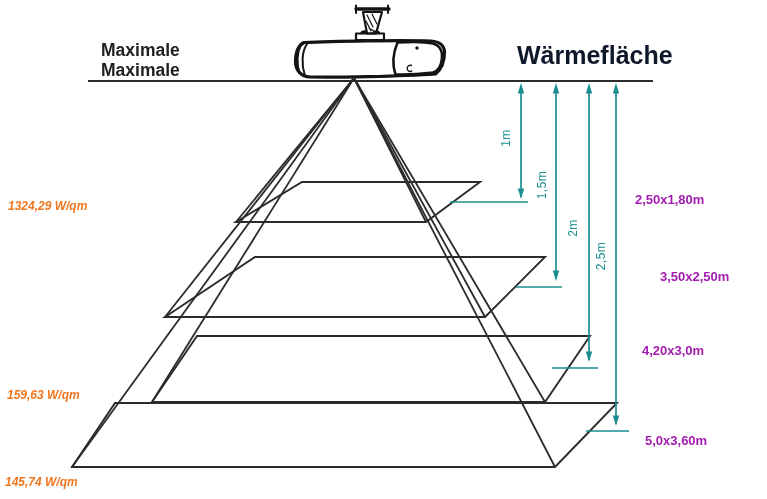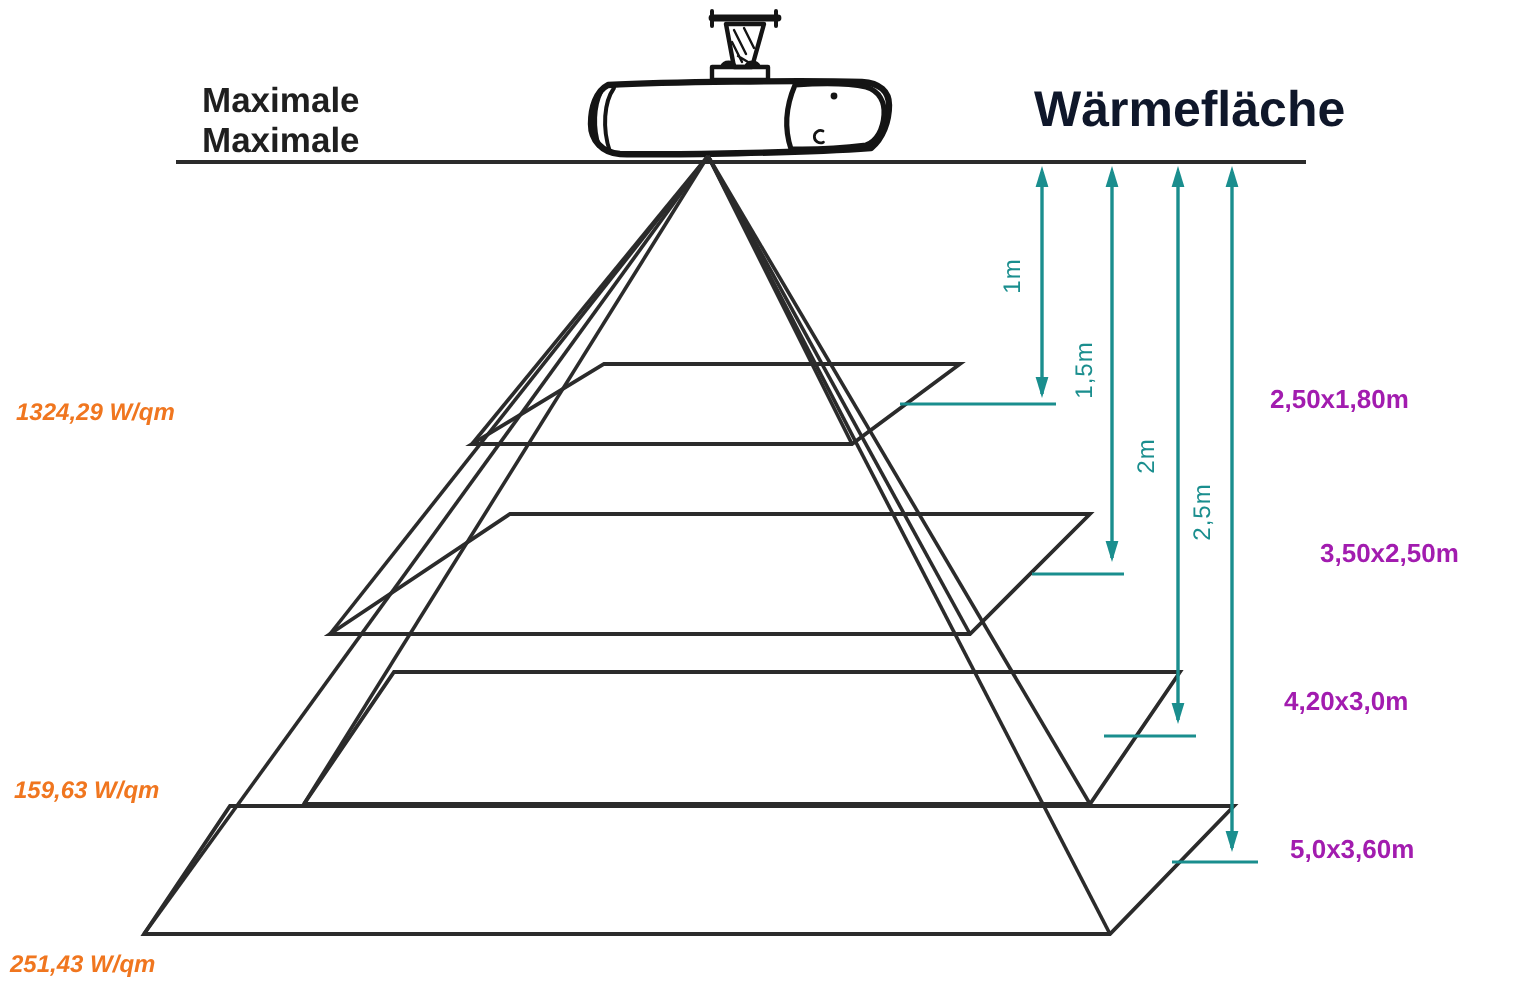--- a/index.html
+++ b/index.html
@@ -109,25 +109,25 @@
   </svg>
 
   <div class="lbl title-left">
     <div>Maximale</div>
     <div>Maximale</div>
   </div>
   <div class="lbl title-right">Wärmefläche</div>
 
   <div class="lbl power" style="left:8px;top:199px;">1324,29 W/qm</div>
   <div class="lbl power" style="left:7px;top:388px;">159,63 W/qm</div>
-  <div class="lbl power" style="left:5px;top:475px;">251,43 W/qm</div>
+  <div class="lbl power" style="left:5px;top:475px;">145,74 W/qm</div>
 
   <div class="lbl area" style="left:635px;top:192px;">2,50x1,80m</div>
   <div class="lbl area" style="left:660px;top:269px;">3,50x2,50m</div>
   <div class="lbl area" style="left:642px;top:343px;">4,20x3,0m</div>
-  <div class="lbl area" style="left:645px;top:417px;">5,0x3,60m</div>
+  <div class="lbl area" style="left:645px;top:433px;">5,0x3,60m</div>
 
   <div class="lbl dist" style="left:506px;top:138px;">1m</div>
   <div class="lbl dist" style="left:542px;top:185px;">1,5m</div>
   <div class="lbl dist" style="left:573px;top:228px;">2m</div>
   <div class="lbl dist" style="left:601px;top:256px;">2,5m</div>
 
 </div>
 
 </body></html>

